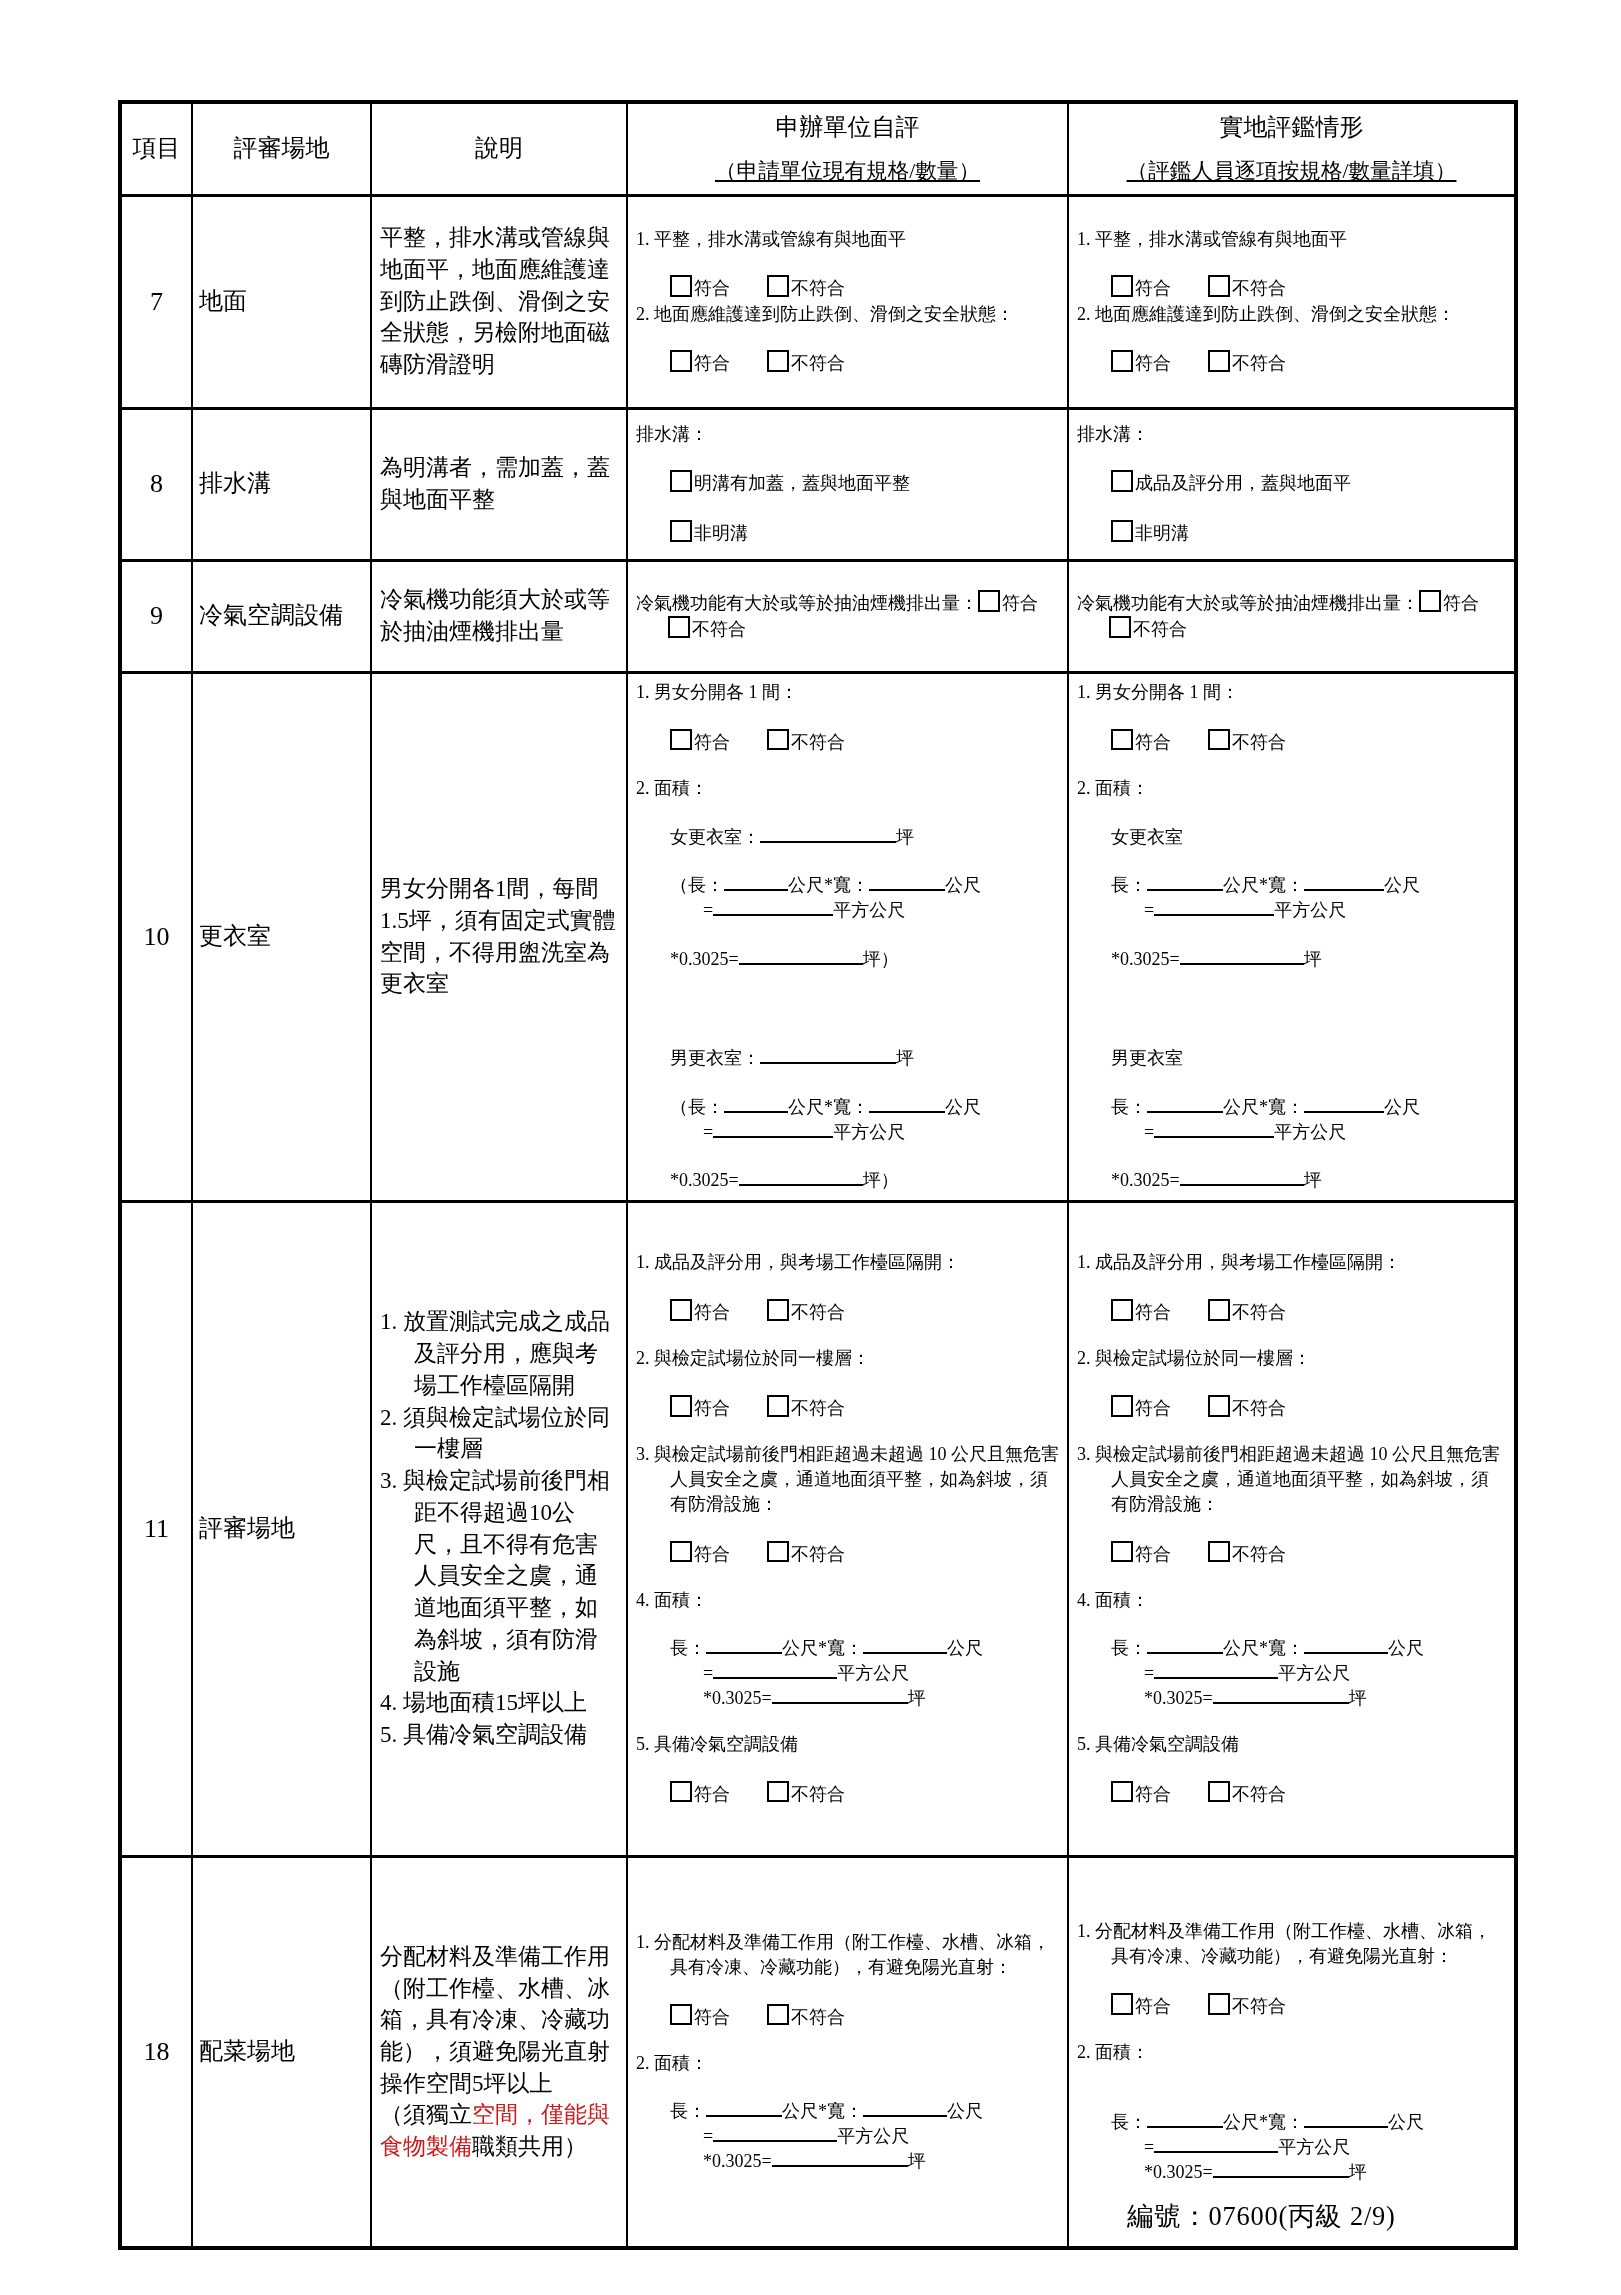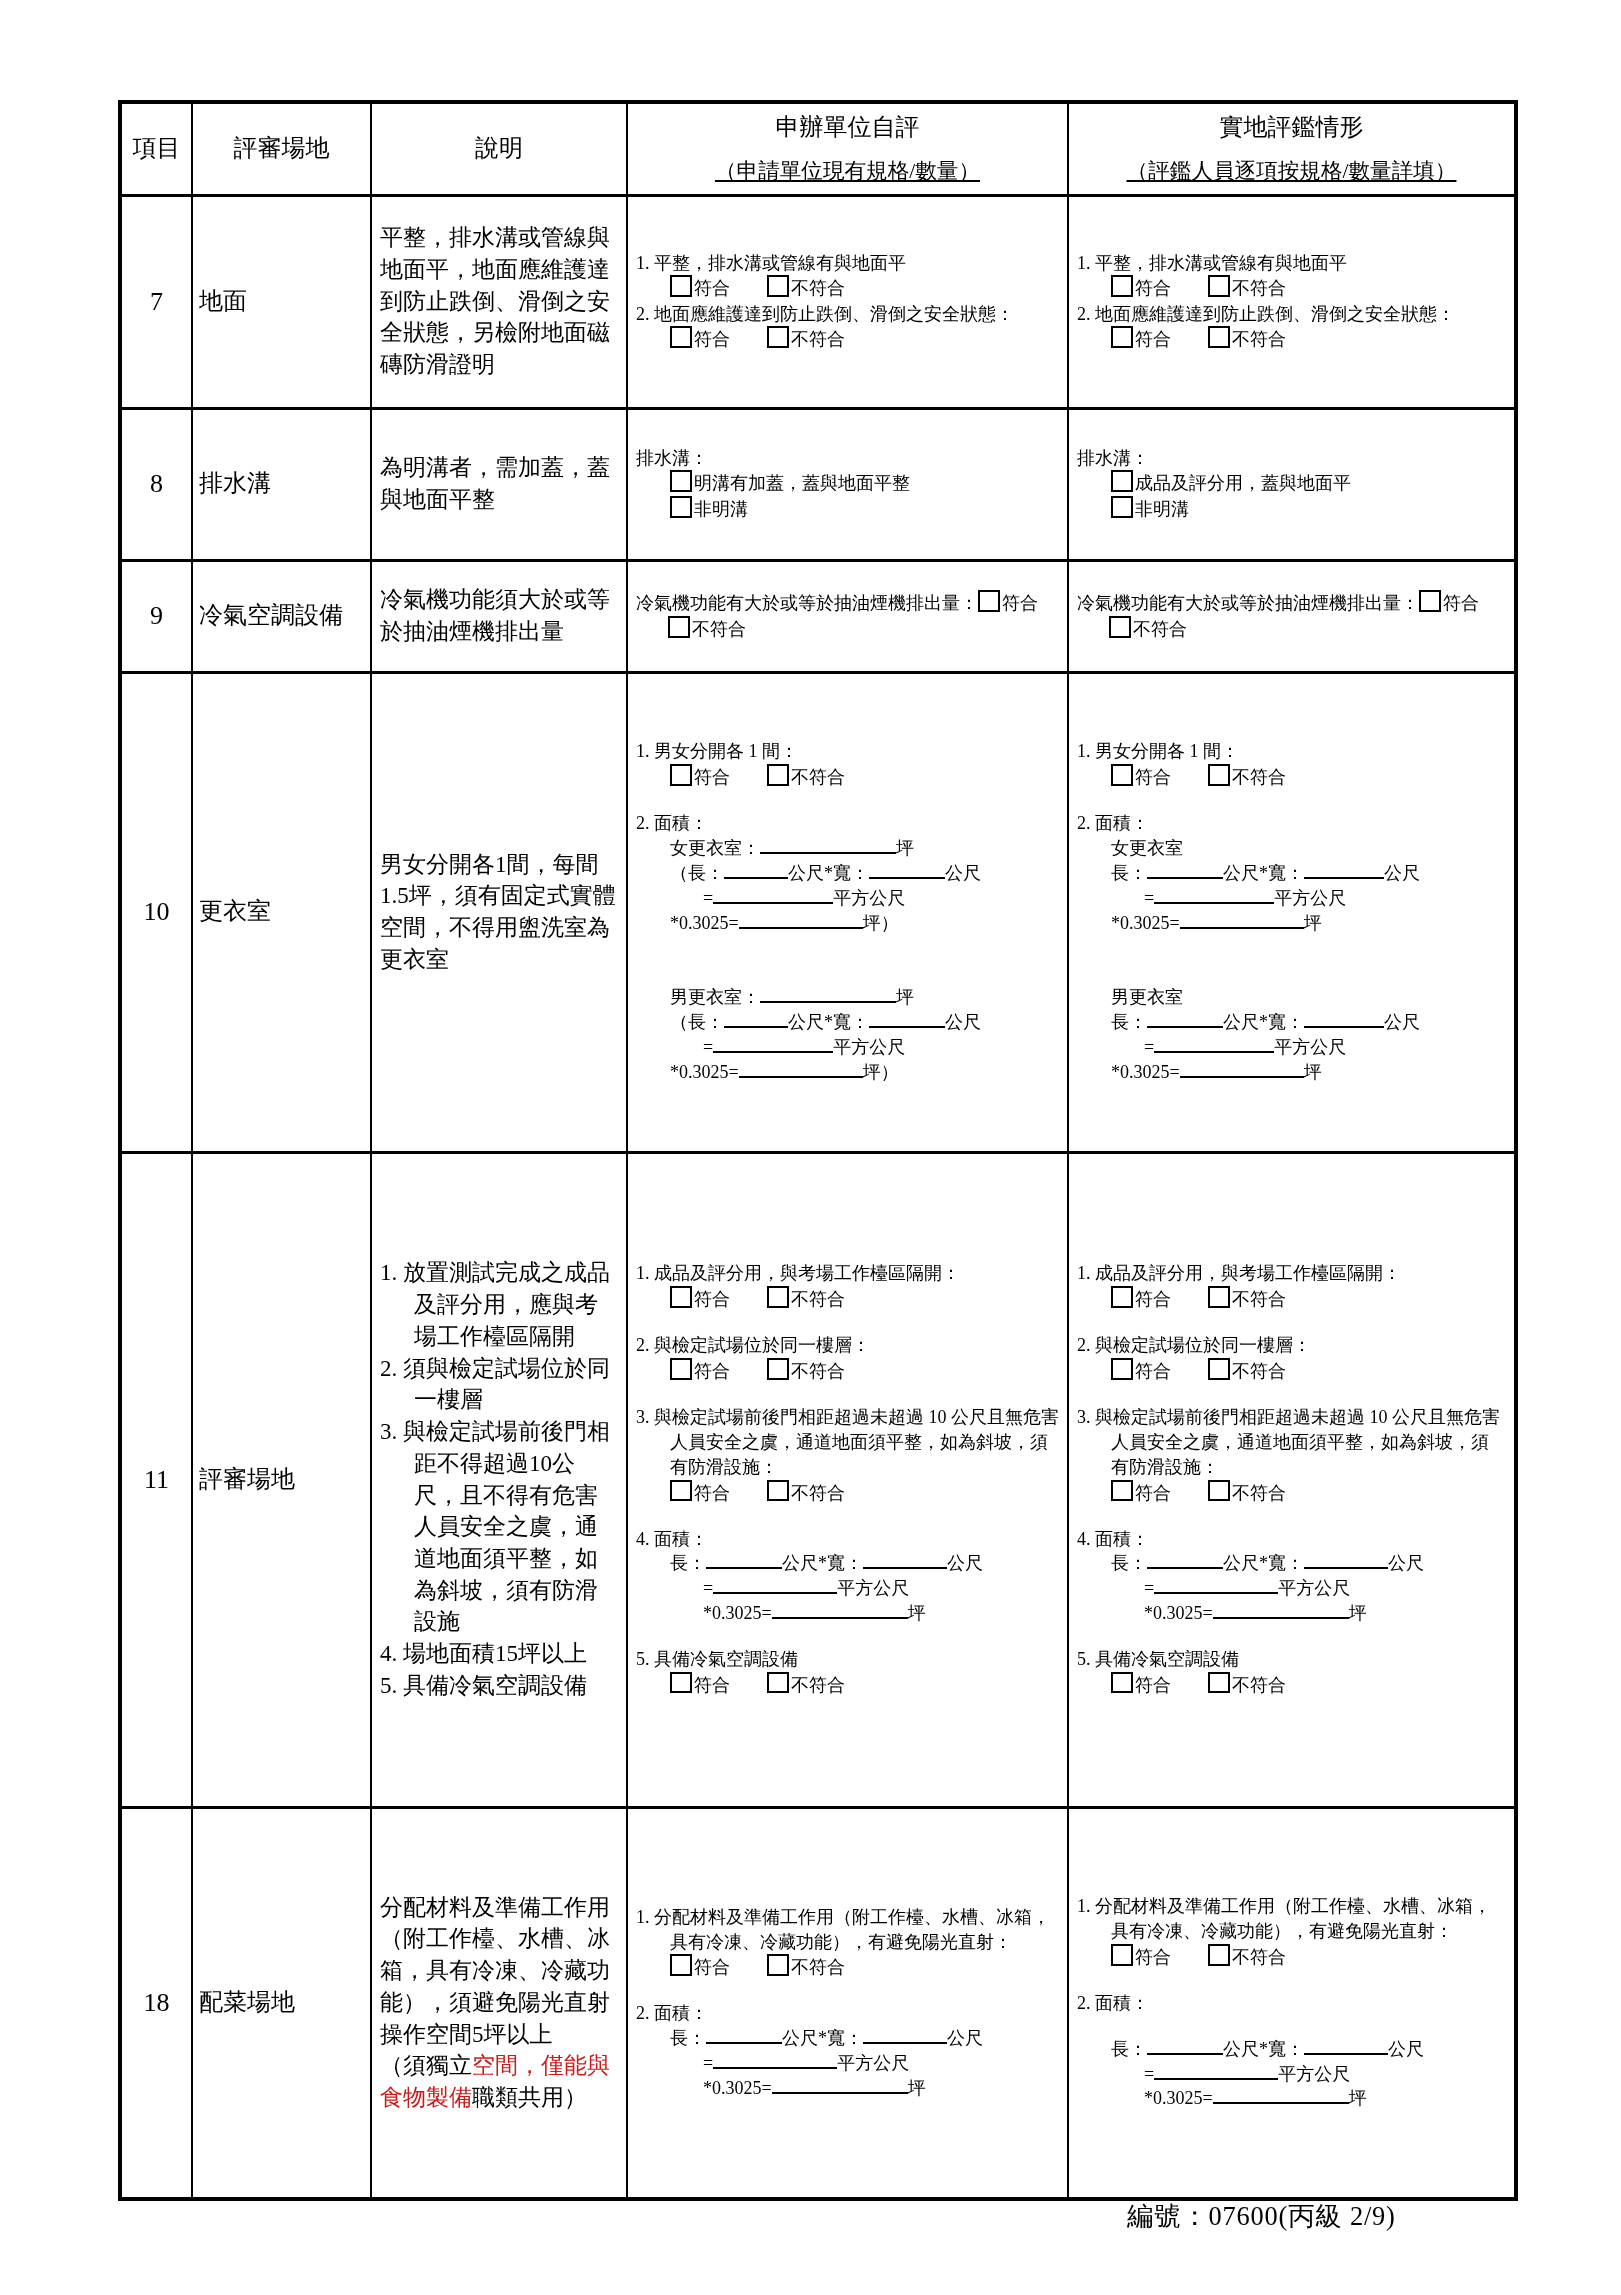--- a/index.html
+++ b/index.html
@@ -22,21 +22,21 @@
     font-weight:normal; vertical-align:middle; overflow:hidden;
   }
   th.h { text-align:center; font-size:24px; }
   th.h .sub { font-size:21.6px; margin-top:13px;text-decoration:underline; }
   td.c-no   { text-align:center; font-size:26px; }
   td.c-name { font-size:24px; padding-left:6px; }
   td.c-desc { font-size:23px; }
 
   .ln { min-height:0.5em; }
   .item { padding-left:34px; text-indent:-34px; }
-  .ind1 { padding-left:34px; }
+  .ind1 { padding-left:34px;margin-top:24px; }
   .ind2 { padding-left:67px; }
   .vgap { height:21px; }
   .vgap-lg { height:50px; }
 
   .cb {
     display:inline-block; width:21.6px; height:21.6px;
     border:2.4px solid #000; background:#fff;
     vertical-align:-2.4px; margin-right:2.4px;
   }
   .bl { display:inline-block; border-bottom:2.4px solid #000; height:0.95em; vertical-align:baseline; }

